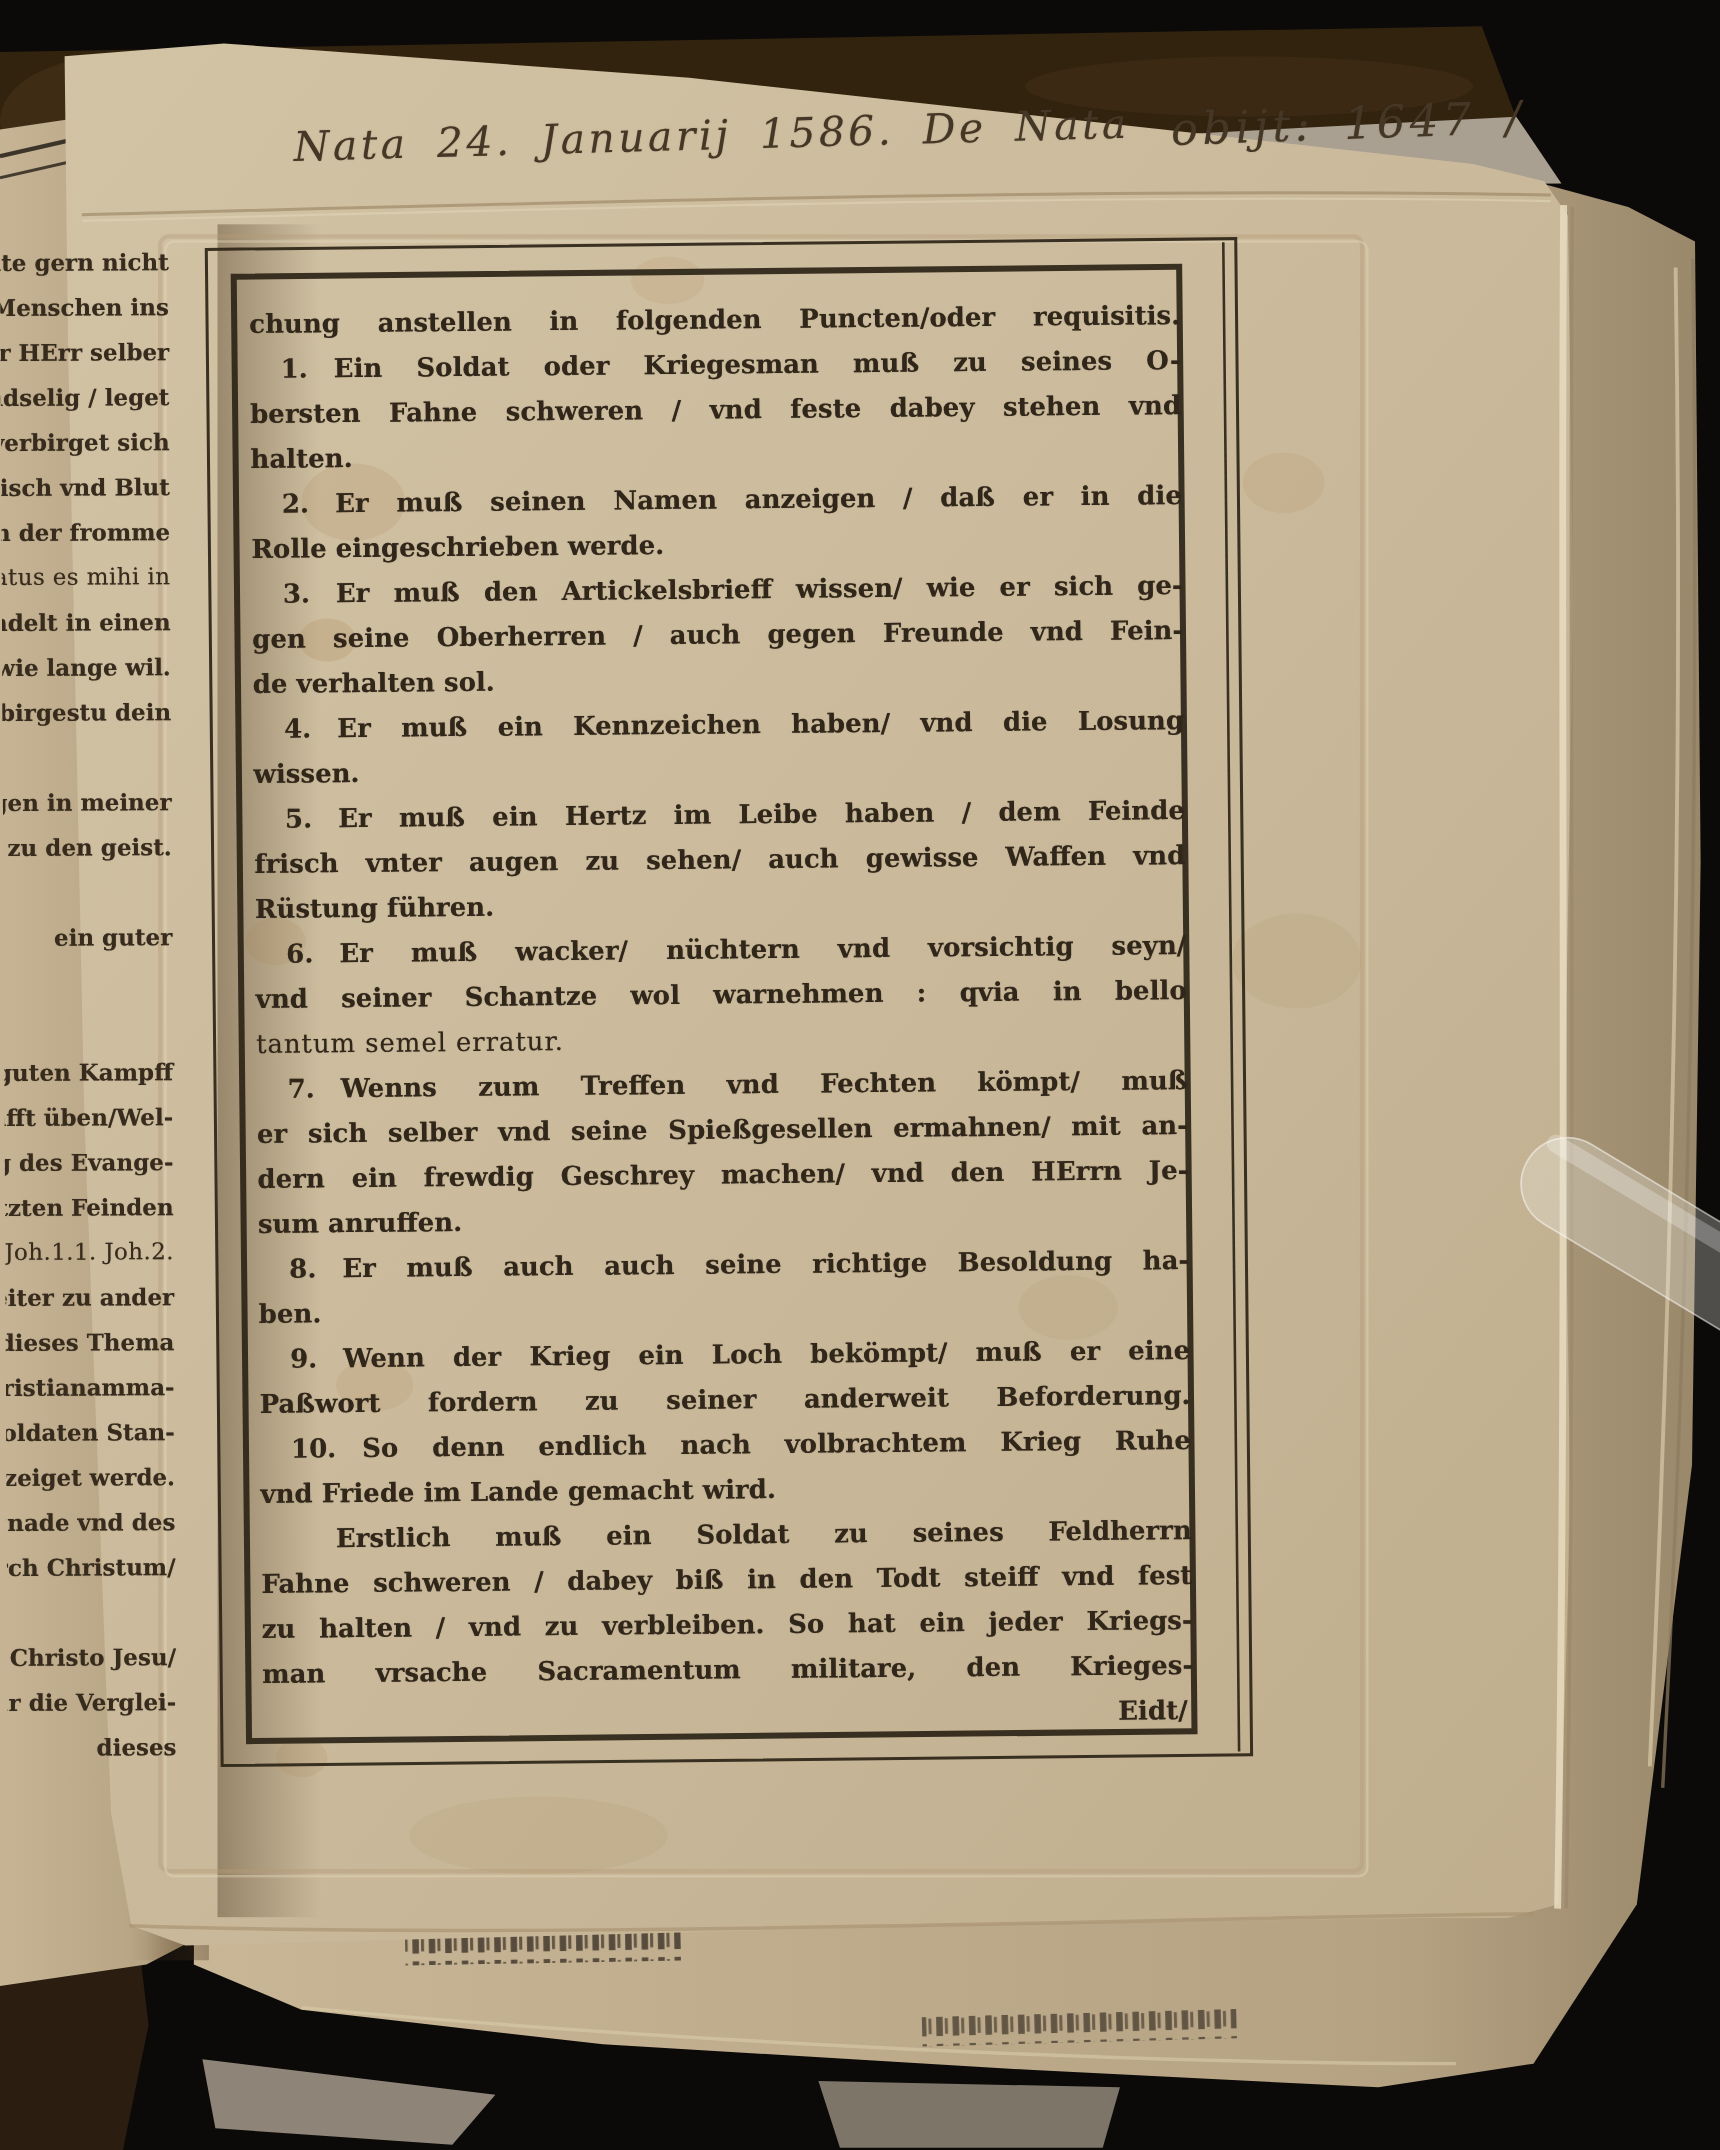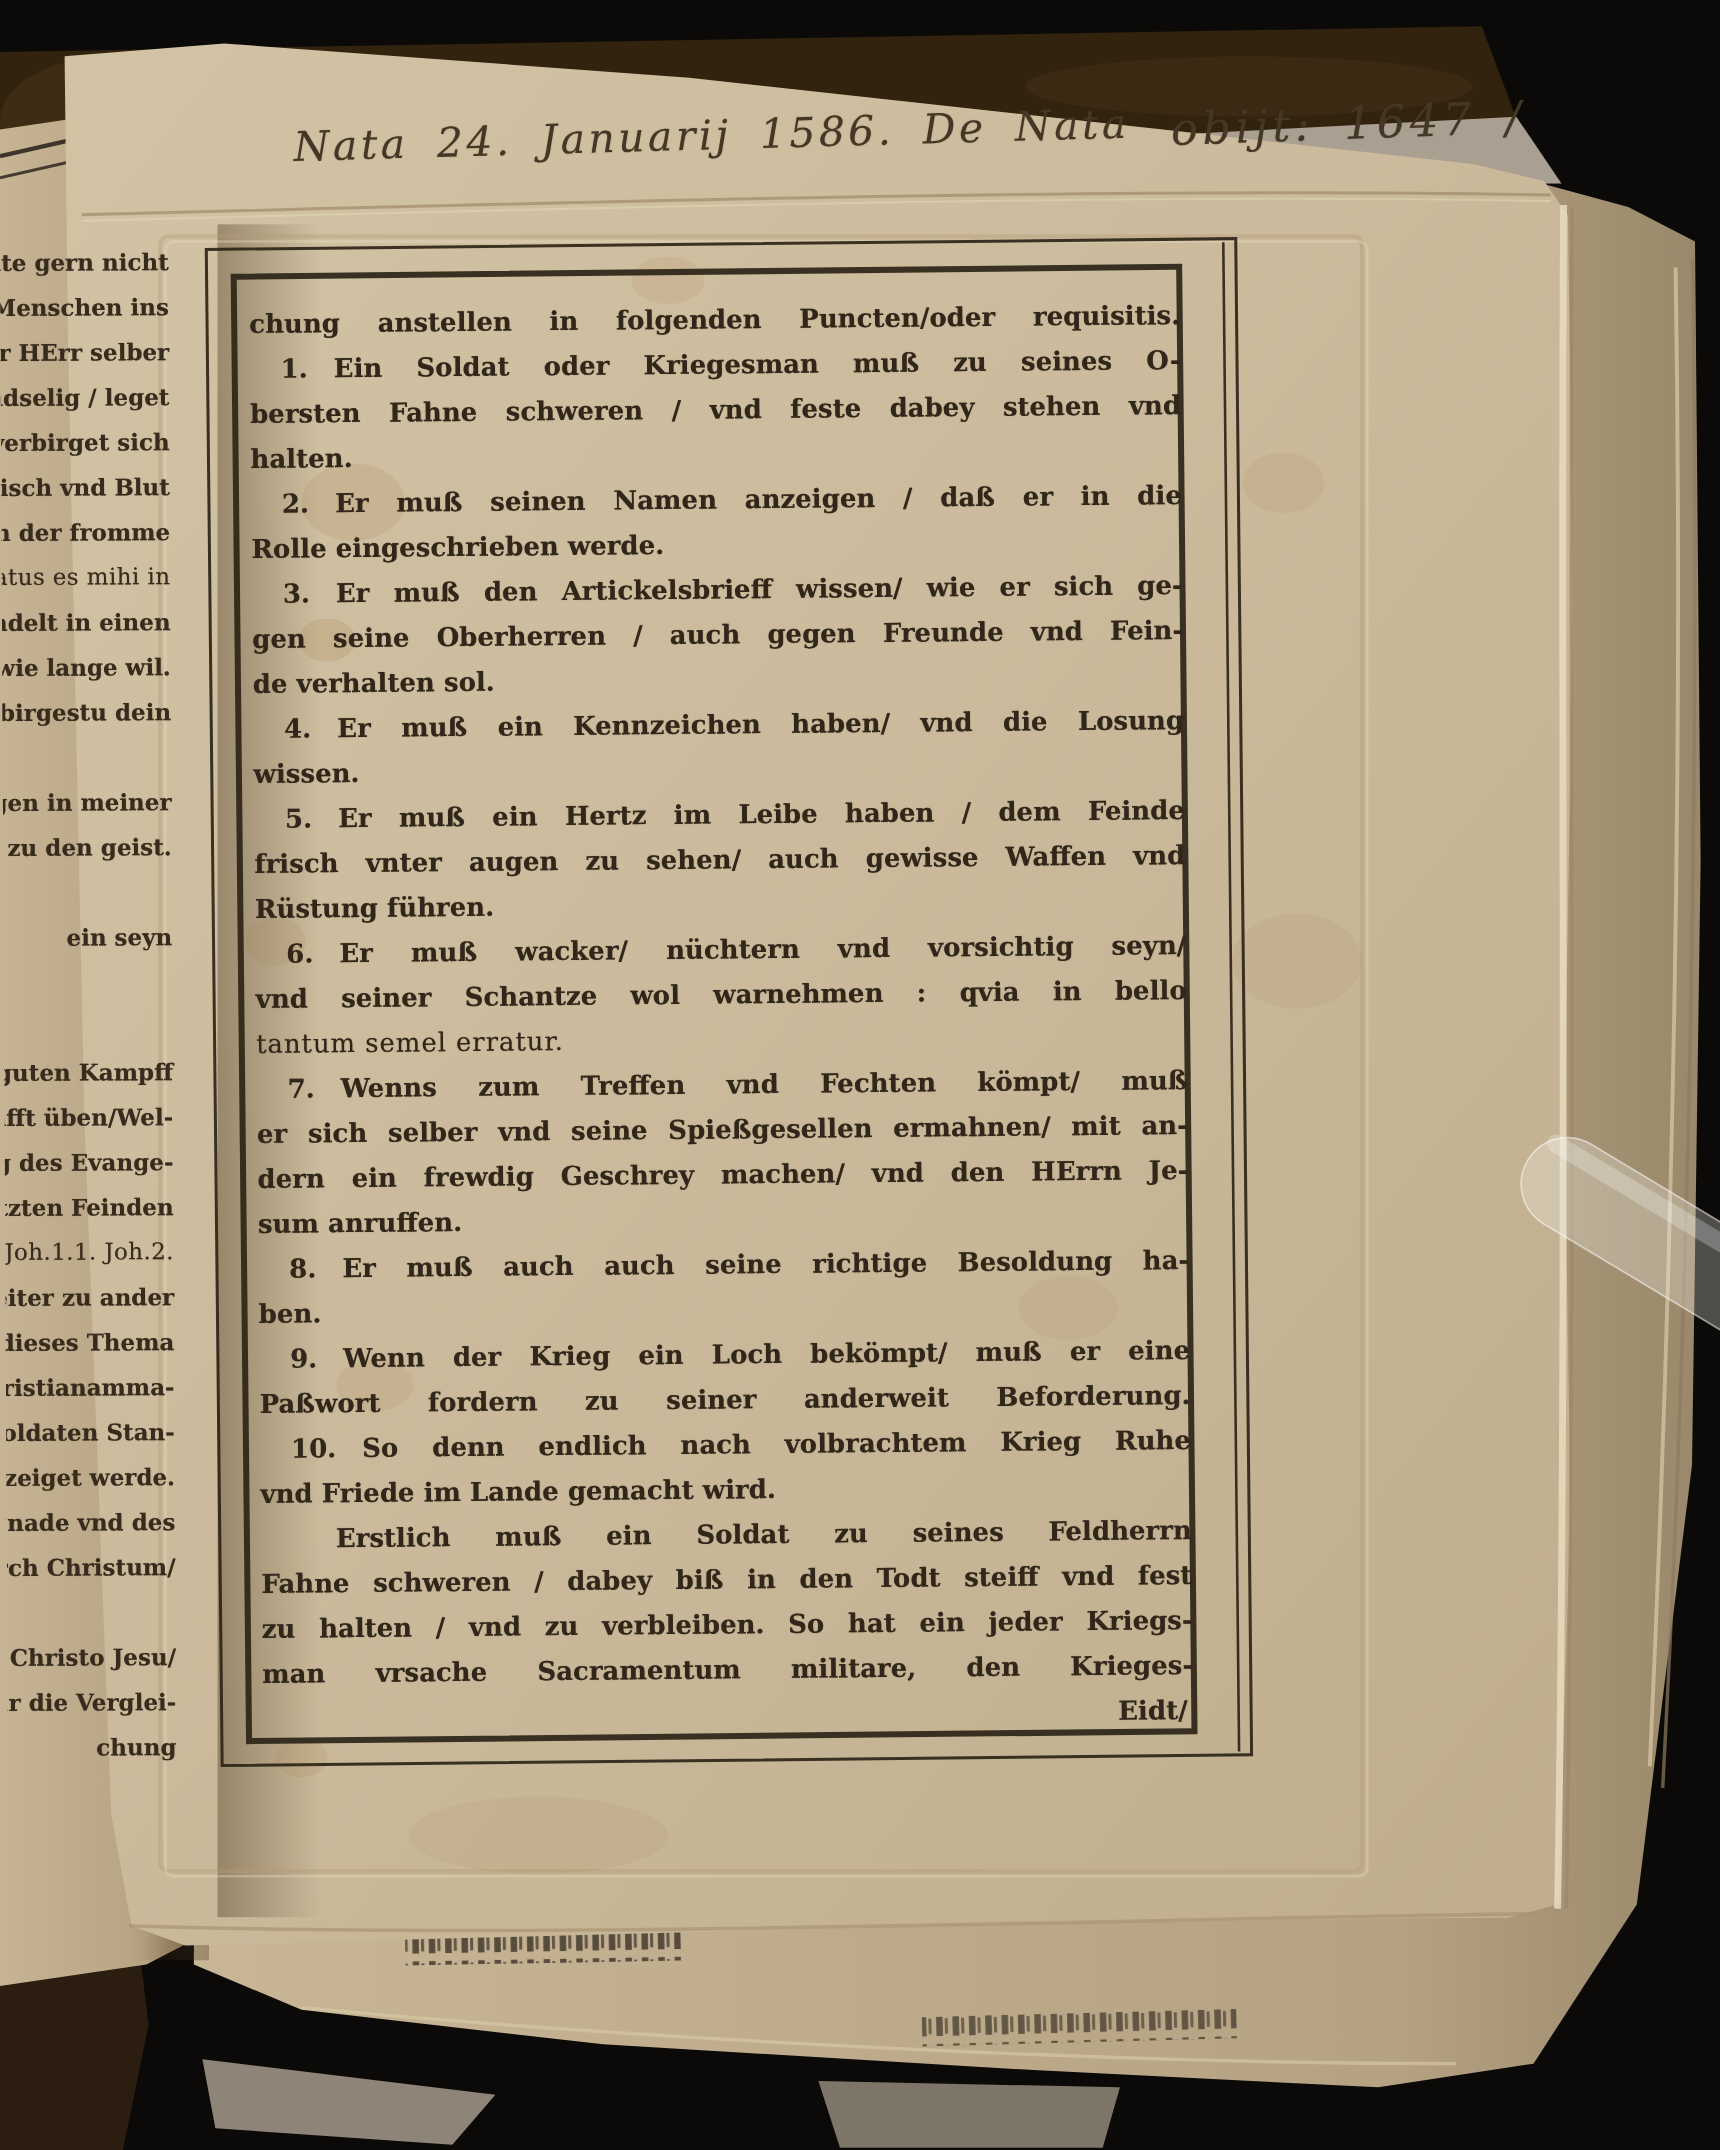--- a/index.html
+++ b/index.html
@@ -211,21 +211,21 @@
       <div class="ll">
         <span>sorgen in meiner</span>
       </div>
       <div class="ll">
         <span>Christ zu den geist.</span>
       </div>
       <div class="ll">
         <span>&nbsp;</span>
       </div>
       <div class="ll">
-        <span>ein seyn</span>
+        <span>ein guter</span>
       </div>
       <div class="ll">
         <span>&nbsp;</span>
       </div>
       <div class="ll">
         <span>&nbsp;</span>
       </div>
       <div class="ll">
         <span>en guten Kampff</span>
       </div>
@@ -265,18 +265,18 @@
       <div class="ll">
         <span>&nbsp;</span>
       </div>
       <div class="ll">
         <span>en Christo Jesu/</span>
       </div>
       <div class="ll">
         <span>wir die Verglei-</span>
       </div>
       <div class="ll">
-        <span>chung</span>
+        <span>dieses</span>
       </div>
     </div>
 
 </div>
 
 
 </body></html>

